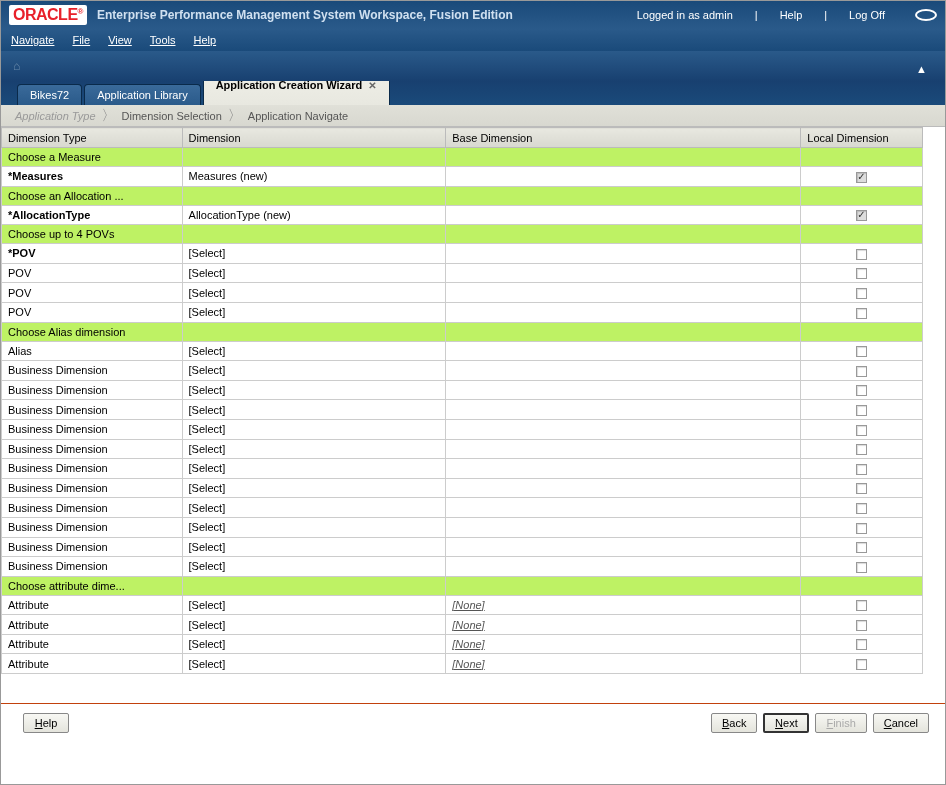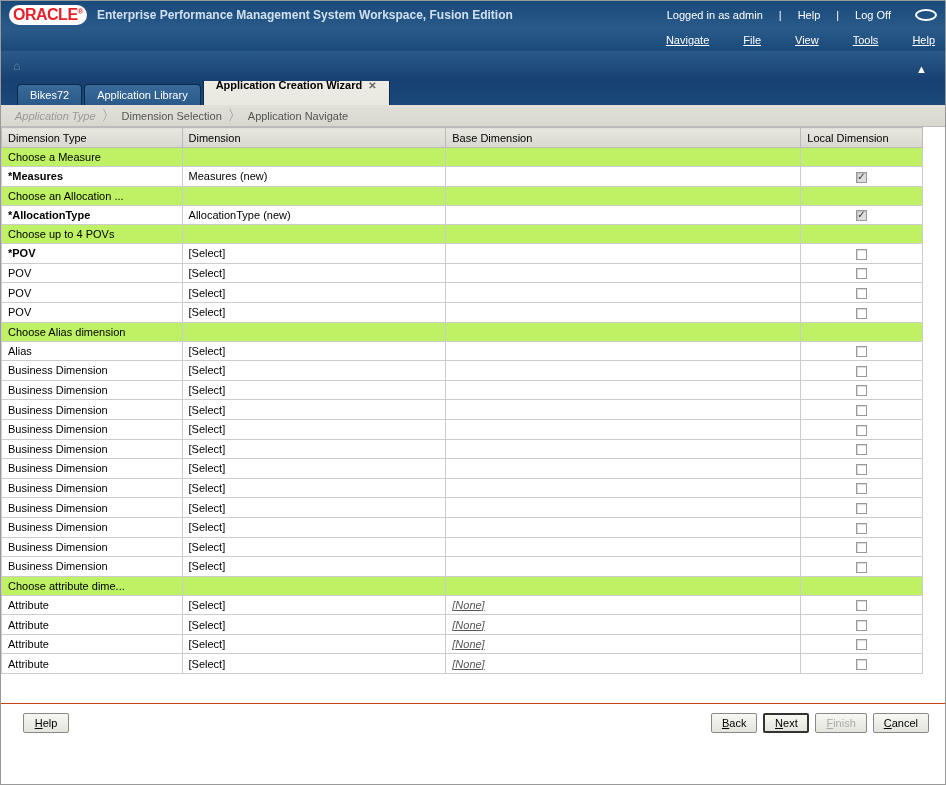--- a/index.html
+++ b/index.html
@@ -1,29 +1,29 @@
 <!DOCTYPE html>
 <html><head>
 <meta charset="utf-8">
 <style>
   * { box-sizing: border-box; margin: 0; padding: 0; }
   body { font-family: Tahoma, Arial, sans-serif; font-size: 11px; background: #fff; width: 946px; height: 785px; overflow: hidden; border: 1px solid #999; }
   
   
   .header { background: linear-gradient(#1a4a7a, #2a5a8a); color: #fff; height: 28px; display: flex; align-items: center; padding: 0 8px; }
-  .logo { color: #e8202a; font-weight: bold; font-size: 16px; letter-spacing: -0.5px; background: #fff; padding: 1px 4px; border-radius: 10px; margin-right: 10px; }
+  .logo { color: #e8202a; font-weight: bold; font-size: 16px; letter-spacing: -0.5px; background: #fff; padding: 1px 4px; border-radius: 2px; margin-right: 10px; }
   .logo sup { font-size: 8px; color: #e8202a; }
   .app-title { color: #d0e0f0; font-weight: bold; font-size: 12px; flex: 1; }
-  .header-right { display: flex; align-items: center; gap: 16px; font-size: 11px; }
+  .header-right { display: flex; align-items: center; gap: 22px; font-size: 11px; }
   .header-right span, .header-right a { color: #fff; }
   .header-sep { color: #7a9ab8; }
   .oval-icon { width: 22px; height: 12px; border: 2px solid #fff; border-radius: 50%; margin-left: 8px; }
   
   
-  .menubar { background: linear-gradient(#2a5a8a, #1a4a7a); height: 22px; display: flex; align-items: center; padding: 0 10px; gap: 34px; justify-content: flex-end; }
+  .menubar { background: linear-gradient(#2a5a8a, #1a4a7a); height: 22px; display: flex; align-items: center; padding: 0 10px; gap: 18px; }
   .menubar a { color: #fff; text-decoration: underline; font-size: 11px; cursor: pointer; }
   
   
   .subheader { background: linear-gradient(#2a5a8a, #184070); height: 30px; position: relative; }
   .home-icon { position: absolute; left: 12px; top: 8px; color: #6a8aaa; font-size: 12px; }
   .subheader-right { position: absolute; right: 18px; top: 12px; color: #fff; font-size: 11px; }
   
   
   .tabs { background: linear-gradient(#184070, #1a4a7a); height: 24px; display: flex; align-items: flex-end; padding-left: 16px; }
   .tab { padding: 4px 12px; border-top-left-radius: 4px; border-top-right-radius: 4px; margin-right: 2px; font-size: 11px; cursor: pointer; border: 1px solid #0a2a4a; border-bottom: none; }

